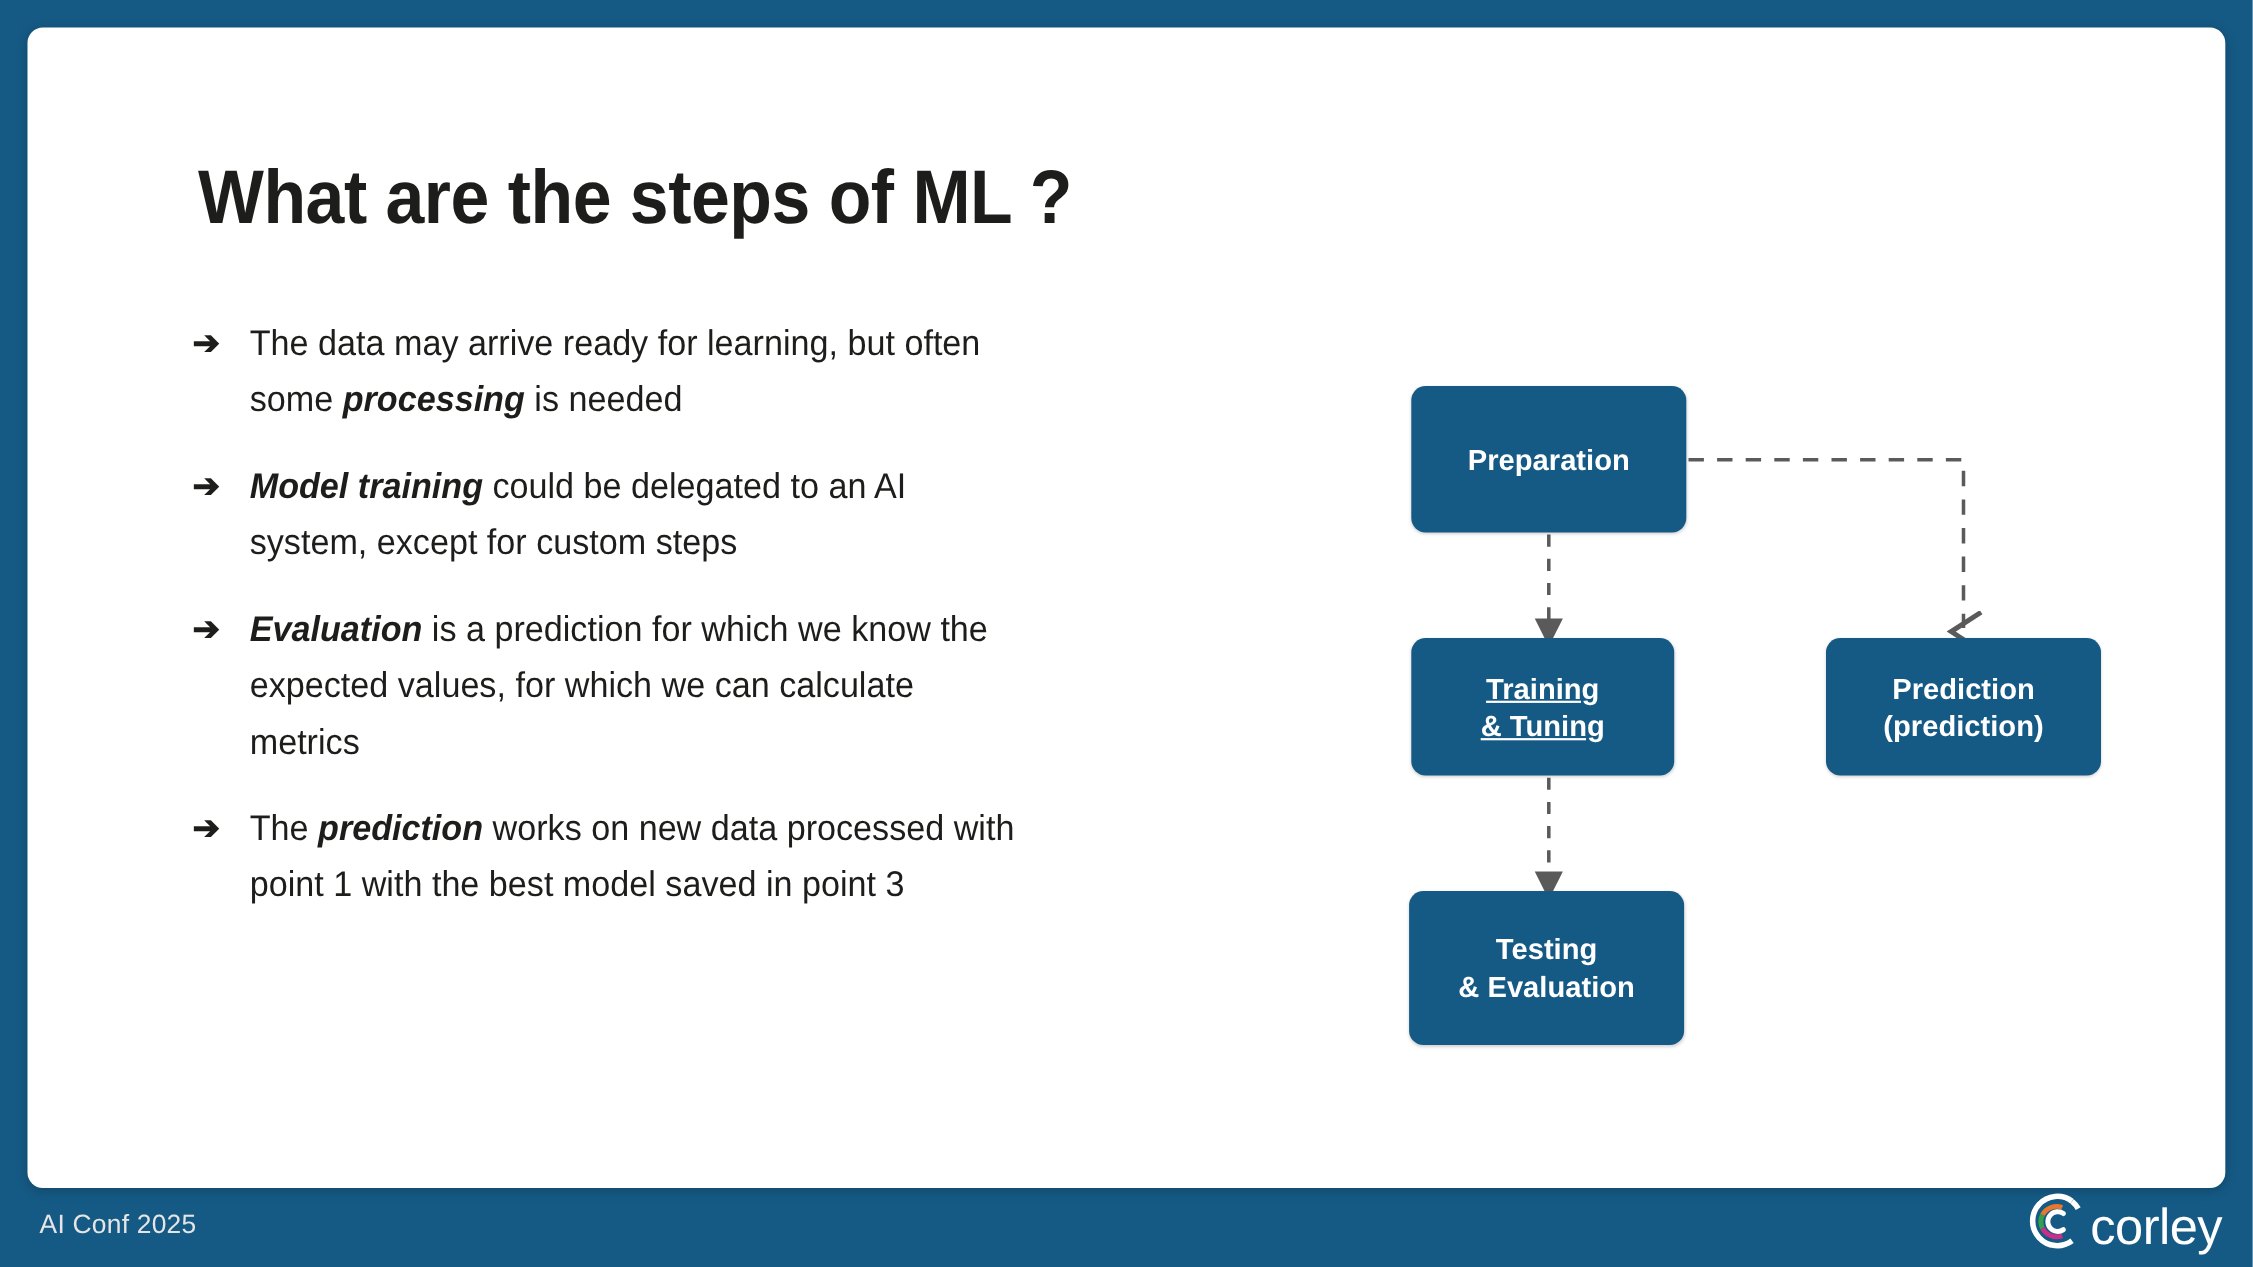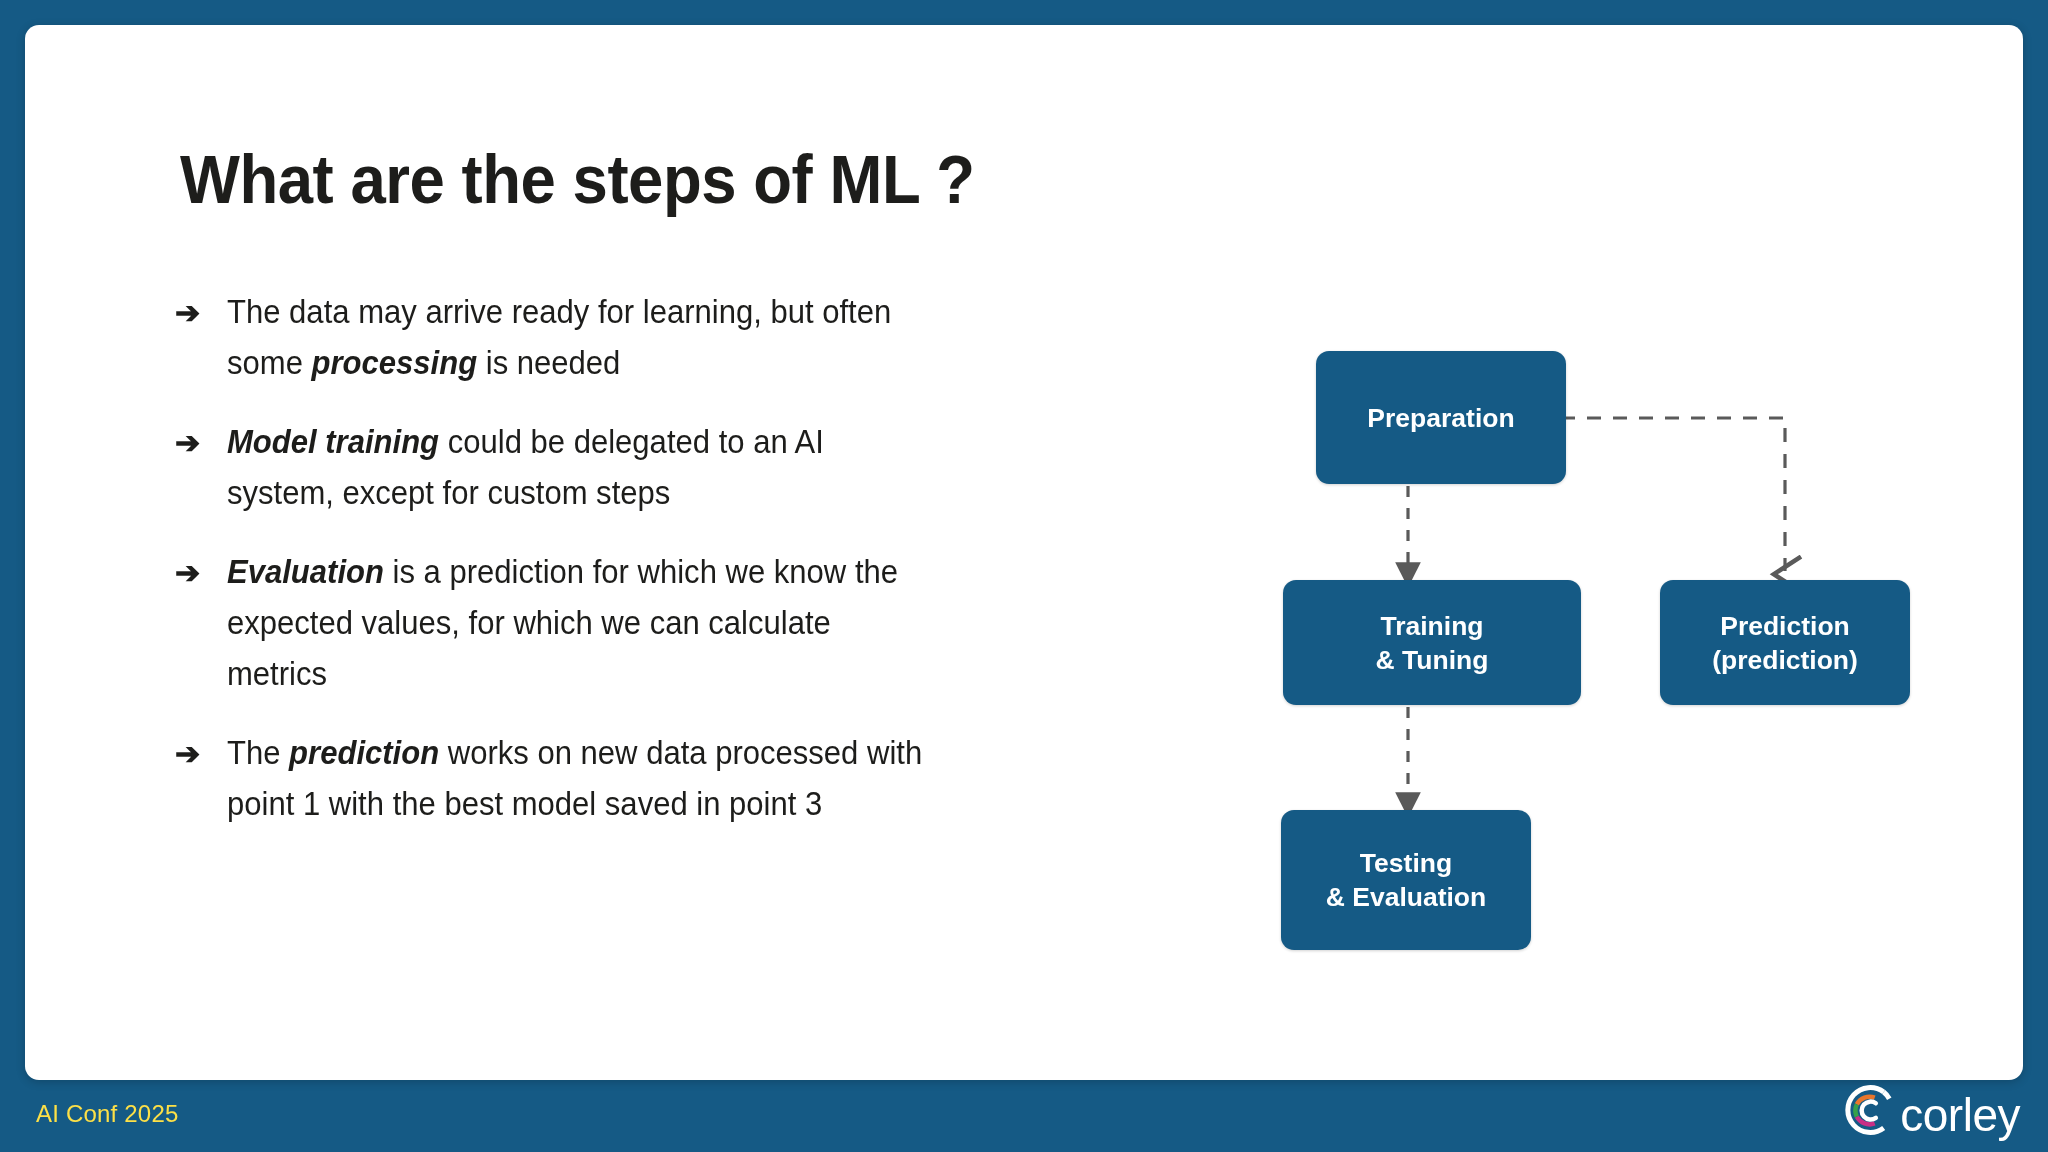--- a/index.html
+++ b/index.html
@@ -103,37 +103,37 @@
     font-size:26.5px;
     line-height:34px;
     display:flex;
     align-items:center;
     justify-content:center;
     text-align:center;
     box-shadow:0 1px 3px rgba(0,0,0,0.18);
   }
   .node span{ display:block; }
 
-  #node-preparation{ left:78px;  top:26px;  width:250px; height:133px;margin-left:33px; }
-  #node-training   { left:78px;  top:255px; width:298px; height:125px; }
+  #node-preparation{ left:78px;  top:26px;  width:250px; height:133px; }
+  #node-training   { left:78px;  top:255px; width:239px; height:125px;text-decoration:underline; }
   #node-testing    { left:76px;  top:485px; width:250px; height:140px; }
   #node-prediction { left:455px; top:255px; width:250px; height:125px; }
 
   .diagram svg{
     position:absolute; left:0; top:0;
     width:760px; height:660px;
     overflow:visible;
     pointer-events:none;
   }
 
   
   .footer-left{
     position:absolute;
     left:36px; bottom:24px;
-    color:#fde047;
+    color:#e5e5e5;
     font-size:24px;
     letter-spacing:0.2px;
   }
   .footer-logo{
     position:absolute;
     right:28px; bottom:14px;
     display:flex;
     align-items:flex-end;
     gap:4px;
   }

